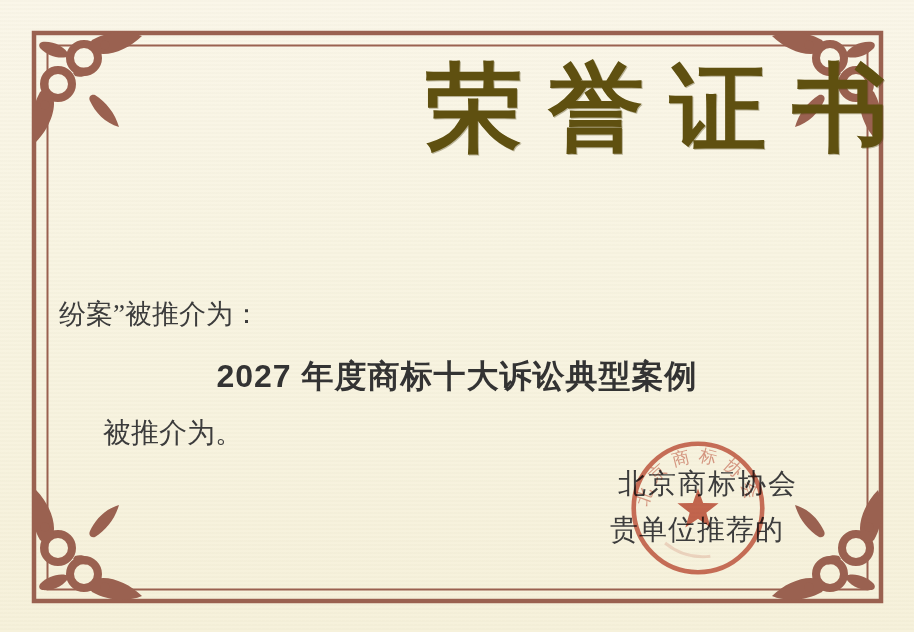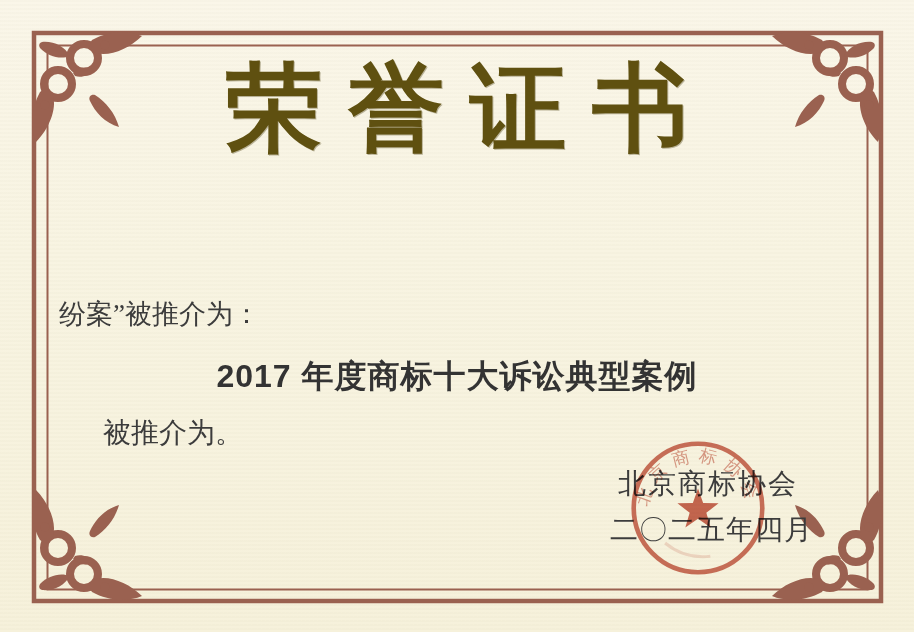--- a/index.html
+++ b/index.html
@@ -18,21 +18,21 @@
   .paper{
     position:relative;width:914px;height:632px;
     background:
       repeating-linear-gradient(0deg, rgba(255,255,255,0.03) 0 2px, rgba(0,0,0,0.012) 2px 4px),
       linear-gradient(180deg,#faf6e8 0%, #f8f4e1 40%, #f6f1da 100%);
   }
   .frame-svg{position:absolute;left:0;top:0;width:914px;height:632px;pointer-events:none;}
   .txt{position:absolute;color:var(--text);white-space:nowrap;}
   .cert-title{
     position:absolute;left:0;top:52px;width:914px;
-    text-align:center;
+    text-align:right;
     font-size:96px;line-height:1.18;font-weight:bold;
     letter-spacing:26px;padding-left:26px;box-sizing:border-box;
     color:var(--title);
     font-family:"Liberation Serif","DejaVu Serif",serif;
     text-shadow:1px 1px 0 rgba(70,58,10,0.35);
     white-space:nowrap;
   }
   .recipient{left:86px;top:198px;font-size:28px;}
   .body-line1{left:121px;top:255px;font-size:27px;}
   .body-line2{left:59px;top:296px;font-size:27px;}
@@ -77,26 +77,26 @@
     <use href="#orn" transform="translate(914,0) scale(-1,1)"></use>
     <use href="#orn" transform="translate(0,632) scale(1,-1)"></use>
     <use href="#orn" transform="translate(914,632) scale(-1,-1)"></use>
   </svg>
 
   <div class="cert-title">荣誉证书</div>
 
 
   <div class="txt body-line2">纷案”被推介为：</div>
 
-  <div class="award">2017 年度商标十大诉讼典型案例</div>
+  <div class="award">2027 年度商标十大诉讼典型案例</div>
 
   <div class="txt closing">被推介为。</div>
 
   <div class="txt issuer">北京商标协会</div>
-  <div class="txt issue-date">二〇二五年四月</div>
+  <div class="txt issue-date">贵单位推荐的</div>
 
   <svg class="seal-svg" viewBox="0 0 140 140" xmlns="http://www.w3.org/2000/svg">
     <defs>
       <path id="sealArc" d="M 21 74 A 49 49 0 0 1 119 74" fill="none"></path>
     </defs>
     <circle cx="70" cy="70" r="62.5" fill="none" style="stroke:var(--seal)" stroke-width="4.5" opacity="0.8"></circle>
     <polygon points="70,51 75,65.1 90,65.5 78.1,74.6 82.3,89 70,80.5 57.7,89 61.9,74.6 50,65.5 65,65.1" style="fill:var(--seal)" opacity="0.85"></polygon>
     <text font-size="17" letter-spacing="7" opacity="0.55" style="fill:var(--seal);font-family:'Liberation Serif','DejaVu Serif',serif" text-anchor="middle">
       <textPath href="#sealArc" startOffset="50%">北京商标协会</textPath>
     </text>

